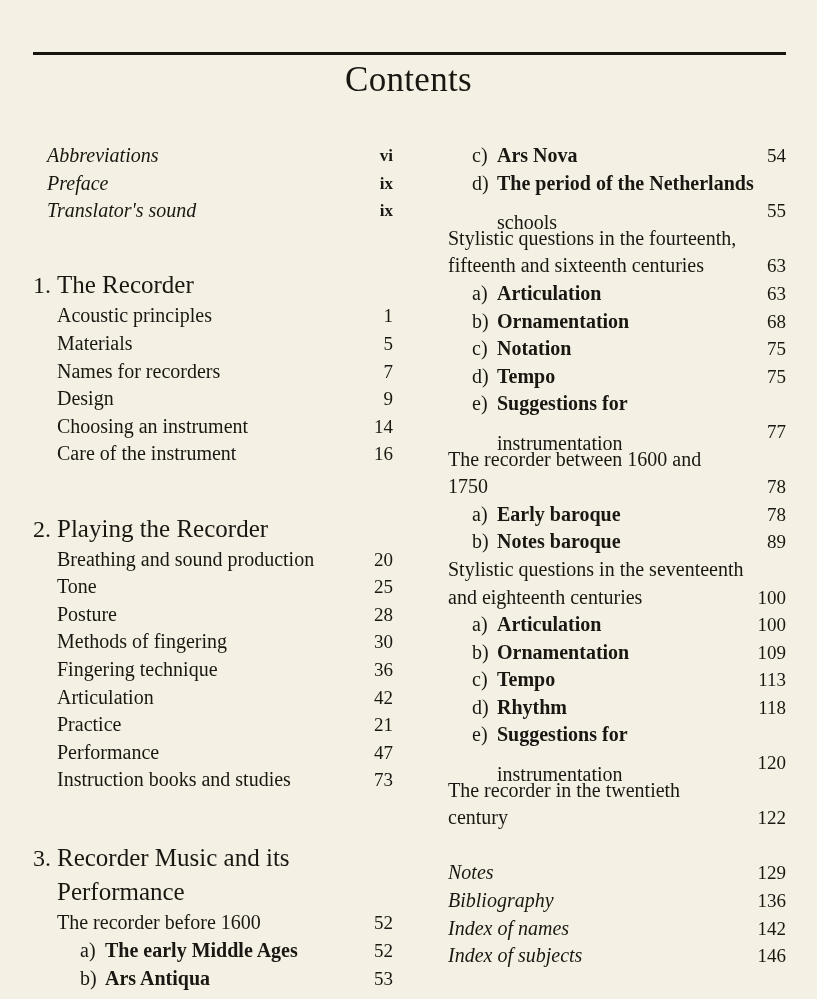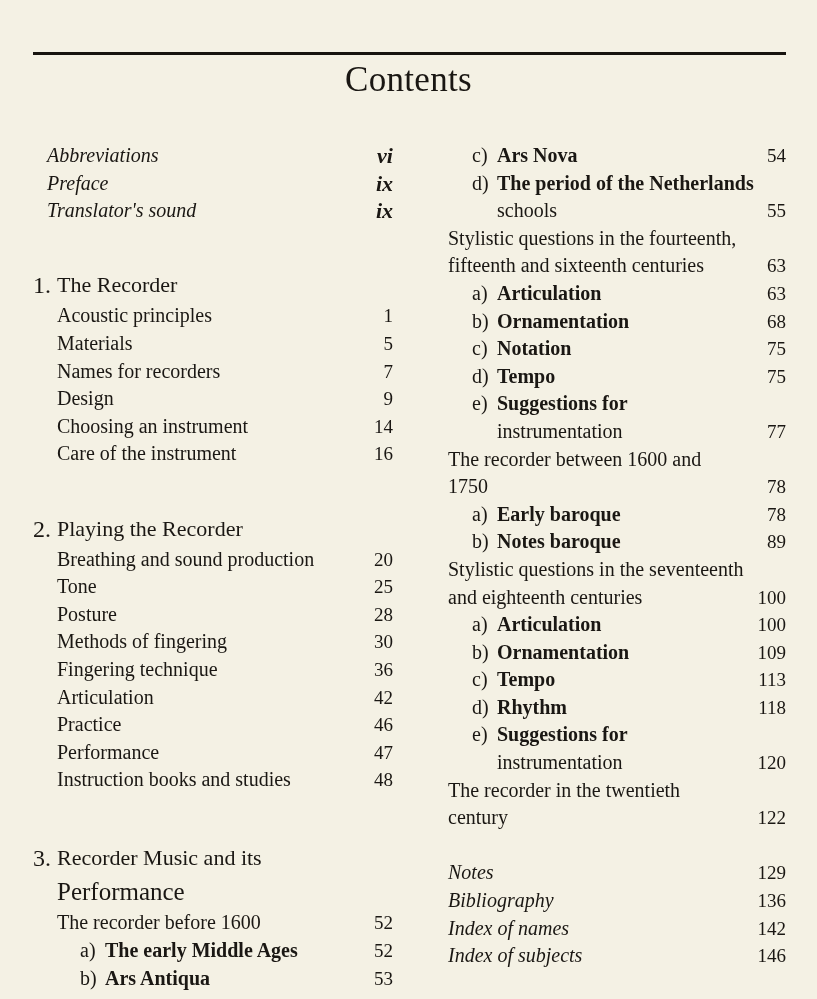--- a/index.html
+++ b/index.html
@@ -69,36 +69,36 @@
     text-align: right;
     font-size: 19px;
   }
 
   
   .col-left  .pageno { right: 0px; width: 60px; }
   .col-right .pageno { right: 0px; width: 62px; }
 
   
   .lvl-front  .label { left: 14px; font-style: italic; }
-  .lvl-front  .pageno { font-style: italic; font-weight: bold; font-size: 22px; }
+  .lvl-front  .pageno { font-weight: bold; font-size: 17px; }
   .lvl-chap   { height: 34px; line-height: 34px; }
   .lvl-chap   .num   { position: absolute; left: 0px; top: 0; font-size: 24px; }
-  .lvl-chap   .label { left: 24px; font-size: 22px; }
+  .lvl-chap   .label { left: 24px; font-size: 25px; }
   .lvl-chap2  { height: 34px; line-height: 34px; }
   .lvl-chap2  .label { left: 24px; font-size: 25px; }
   .lvl-sec    .label { left: 24px; }
   .lvl-sub    .marker { position: absolute; left: 47px; top: 0; }
   .lvl-sub    .label  { left: 72px; font-weight: bold; }
   .lvl-cont   .label  { left: 72px; }
 
   
   .col-right .lvl-sec  .label { left: 38px; }
   .col-right .lvl-sub  .marker { left: 62px; }
   .col-right .lvl-sub  .label  { left: 87px; }
-  .col-right .lvl-cont .label  { left: 87px; }
+  .col-right .lvl-cont .label  { left: 87px; margin-top: 12px; }
   .col-right .lvl-back .label  { left: 38px; font-style: italic; }
 </style>
 </head>
 <body>
 
 <div class="page">
 
   <div class="rule"></div>
 
   <div class="page-title">Contents</div>
@@ -176,29 +176,29 @@
     <div class="row lvl-sec">
       <span class="label">Fingering technique</span>
       <span class="pageno">36</span>
     </div>
     <div class="row lvl-sec">
       <span class="label">Articulation</span>
       <span class="pageno">42</span>
     </div>
     <div class="row lvl-sec">
       <span class="label">Practice</span>
-      <span class="pageno">46</span>
+      <span class="pageno">21</span>
     </div>
     <div class="row lvl-sec">
       <span class="label">Performance</span>
       <span class="pageno">47</span>
     </div>
     <div class="row lvl-sec">
       <span class="label">Instruction books and studies</span>
-      <span class="pageno">48</span>
+      <span class="pageno">73</span>
     </div>
 
     <div class="row spacer"></div>
     <div class="row spacer" style="height:20px"></div>
 
     <div class="row lvl-chap">
       <span class="num">3.</span>
       <span class="label">Recorder Music and its</span>
     </div>
     <div class="row lvl-chap2">

